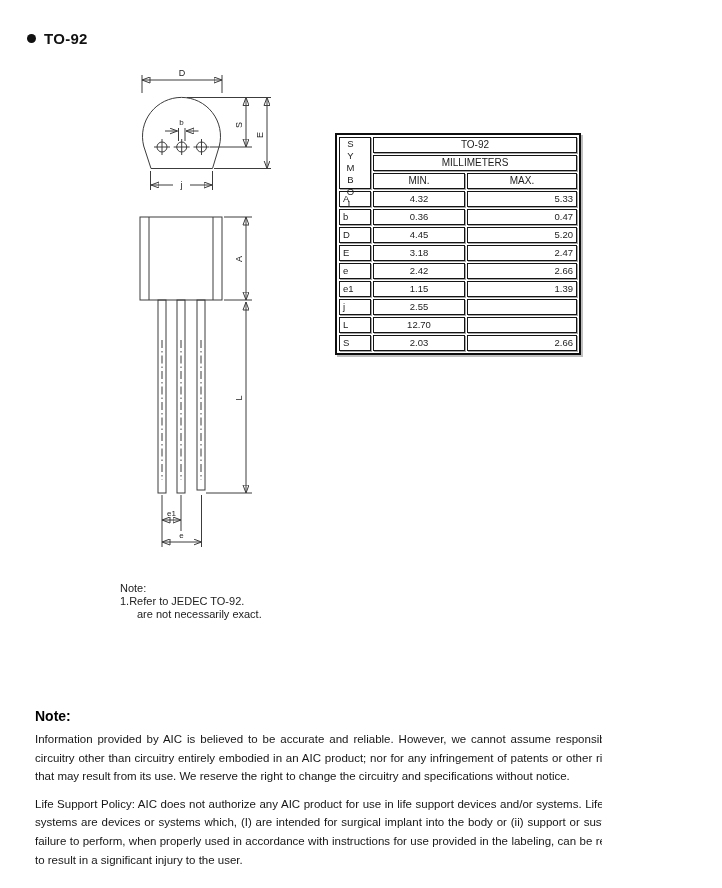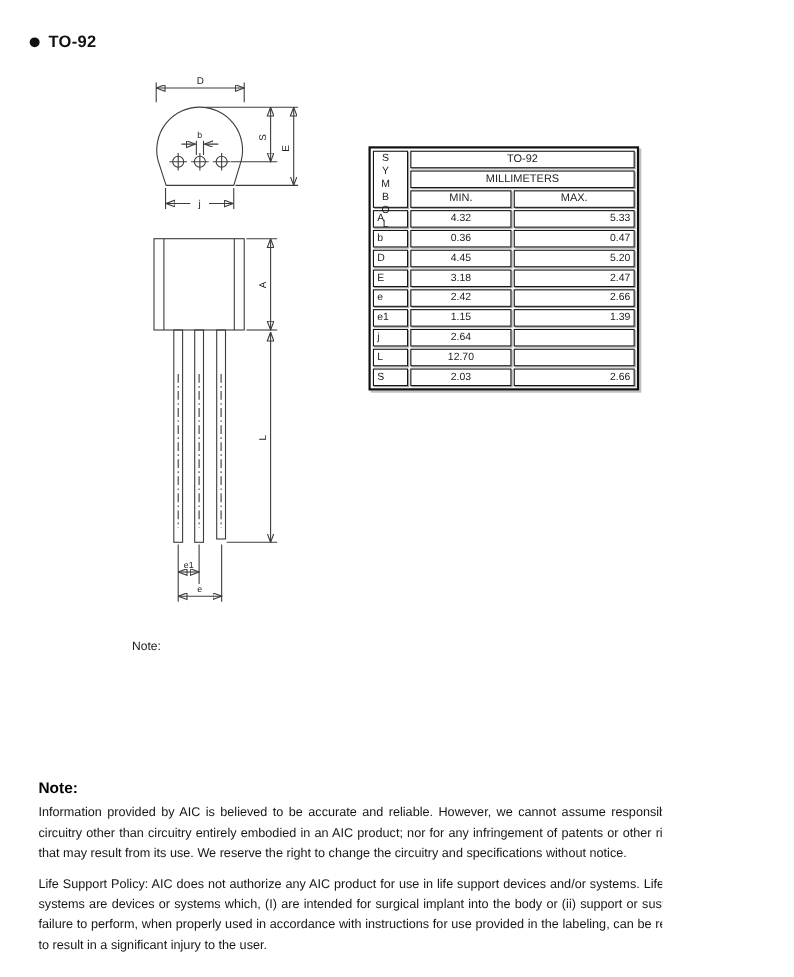--- a/index.html
+++ b/index.html
@@ -239,38 +239,40 @@
         <td class="col-min">2.42</td>
         <td class="col-max">2.66</td>
       </tr>
       <tr>
         <td class="col-symbol">e1</td>
         <td class="col-min">1.15</td>
         <td class="col-max">1.39</td>
       </tr>
       <tr>
         <td class="col-symbol">j</td>
-        <td class="col-min">2.64</td>
+        <td class="col-min">2.55</td>
         <td class="col-max"></td>
       </tr>
       <tr>
         <td class="col-symbol">L</td>
         <td class="col-min">12.70</td>
         <td class="col-max"></td>
       </tr>
       <tr>
         <td class="col-symbol">S</td>
         <td class="col-min">2.03</td>
         <td class="col-max">2.66</td>
       </tr>
     </tbody>
   </table>
 
   <div class="drawing-note">
     <div>Note:</div>
+    <div>1.Refer to JEDEC TO-92.</div>
+    <div class="indent">are not necessarily exact.</div>
   </div>
 
   <div class="footer-note">
     <h2>Note:</h2>
     <p>Information provided by AIC is believed to be accurate and reliable. However, we cannot assume responsibility for use of any circuitry other than circuitry entirely embodied in an AIC product; nor for any infringement of patents or other rights of third parties that may result from its use. We reserve the right to change the circuitry and specifications without notice.</p>
     <p>Life Support Policy: AIC does not authorize any AIC product for use in life support devices and/or systems. Life support devices or systems are devices or systems which, (I) are intended for surgical implant into the body or (ii) support or sustain life, and whose failure to perform, when properly used in accordance with instructions for use provided in the labeling, can be reasonably expected to result in a significant injury to the user.</p>
   </div>
 
 </div>
 

